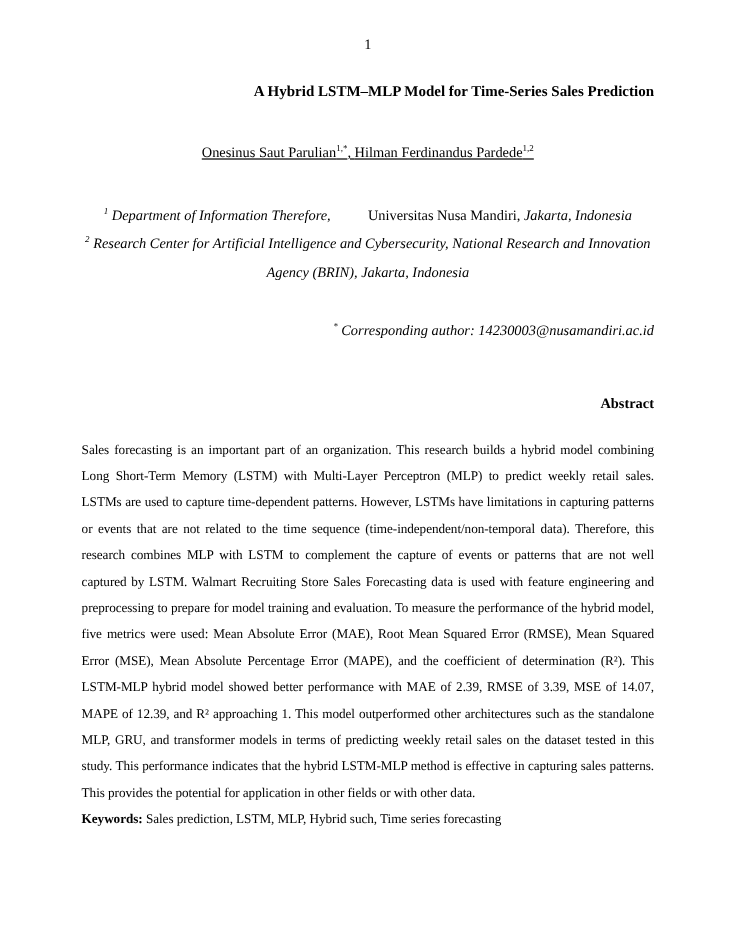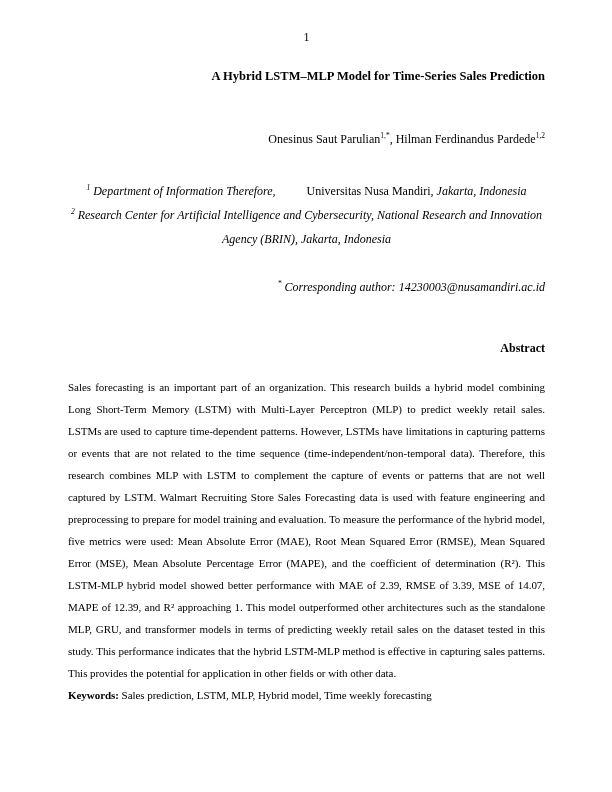--- a/index.html
+++ b/index.html
@@ -24,24 +24,25 @@
     line-height: 14px;
   }
   .title {
     margin-top: 24px;
     text-align: right;
     font-weight: bold;
     font-size: 12.5px;
     line-height: 16px;
   }
   .authors {
-    margin-top: 48px;
-    text-align: right;
+    margin-top: 36px;
+    text-align: center;
     font-size: 12px;
     line-height: 15px;
+    text-decoration: underline;
   }
   sup {
     font-size: 7.5px;
     line-height: 0;
     vertical-align: super;
   }
   .affiliations {
     margin-top: 32px;
     text-align: center;
     font-style: italic;
@@ -110,16 +111,16 @@
   <div class="corresponding">
     <sup>*</sup>
     <span>Corresponding author: </span><span>14230003@nusamandiri.ac.id</span>
   </div>
 
   <div class="abstract-heading">Abstract</div>
 
   <div class="abstract-body">Sales forecasting is an important part of an organization. This research builds a hybrid model combining Long Short-Term Memory (LSTM) with Multi-Layer Perceptron (MLP) to predict weekly retail sales. LSTMs are used to capture time-dependent patterns. However, LSTMs have limitations in capturing patterns or events that are not related to the time sequence (time-independent/non-temporal data). Therefore, this research combines MLP with LSTM to complement the capture of events or patterns that are not well captured by LSTM. Walmart Recruiting Store Sales Forecasting data is used with feature engineering and preprocessing to prepare for model training and evaluation. To measure the performance of the hybrid model, five metrics were used: Mean Absolute Error (MAE), Root Mean Squared Error (RMSE), Mean Squared Error (MSE), Mean Absolute Percentage Error (MAPE), and the coefficient of determination (R²). This LSTM-MLP hybrid model showed better performance with MAE of 2.39, RMSE of 3.39, MSE of 14.07, MAPE of 12.39, and R² approaching 1. This model outperformed other architectures such as the standalone MLP, GRU, and transformer models in terms of predicting weekly retail sales on the dataset tested in this study. This performance indicates that the hybrid LSTM-MLP method is effective in capturing sales patterns. This provides the potential for application in other fields or with other data.</div>
 
   <div class="keywords">
-    <span class="label">Keywords:</span><span> Sales prediction, LSTM, MLP, Hybrid model, Time weekly forecasting</span>
+    <span class="label">Keywords:</span><span> Sales prediction, LSTM, MLP, Hybrid such, Time series forecasting</span>
   </div>
 
 </div>
 
 </body></html>

